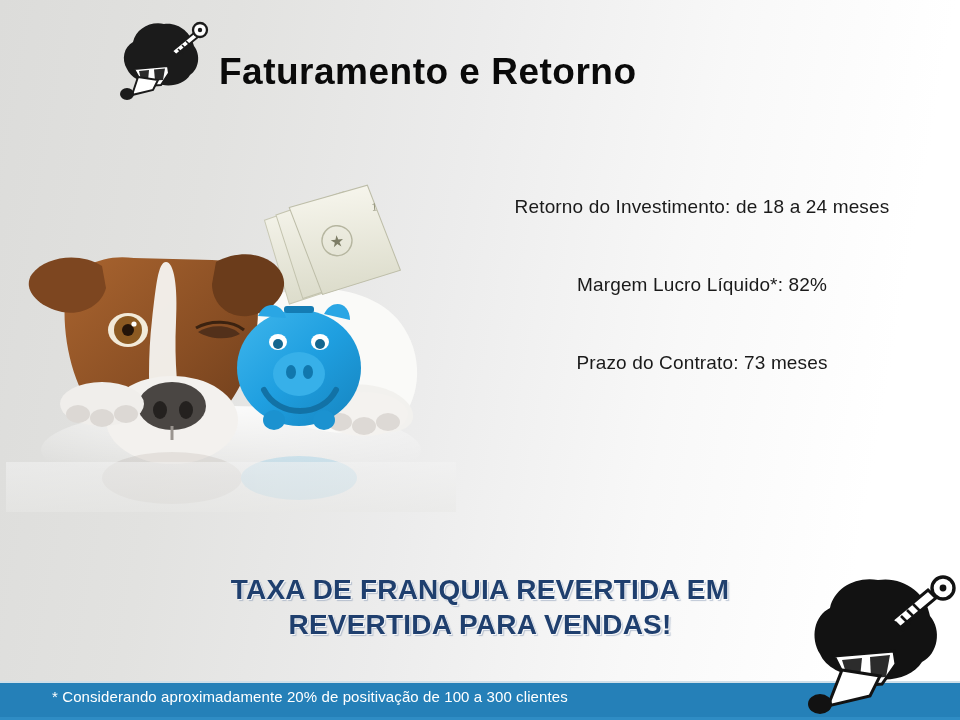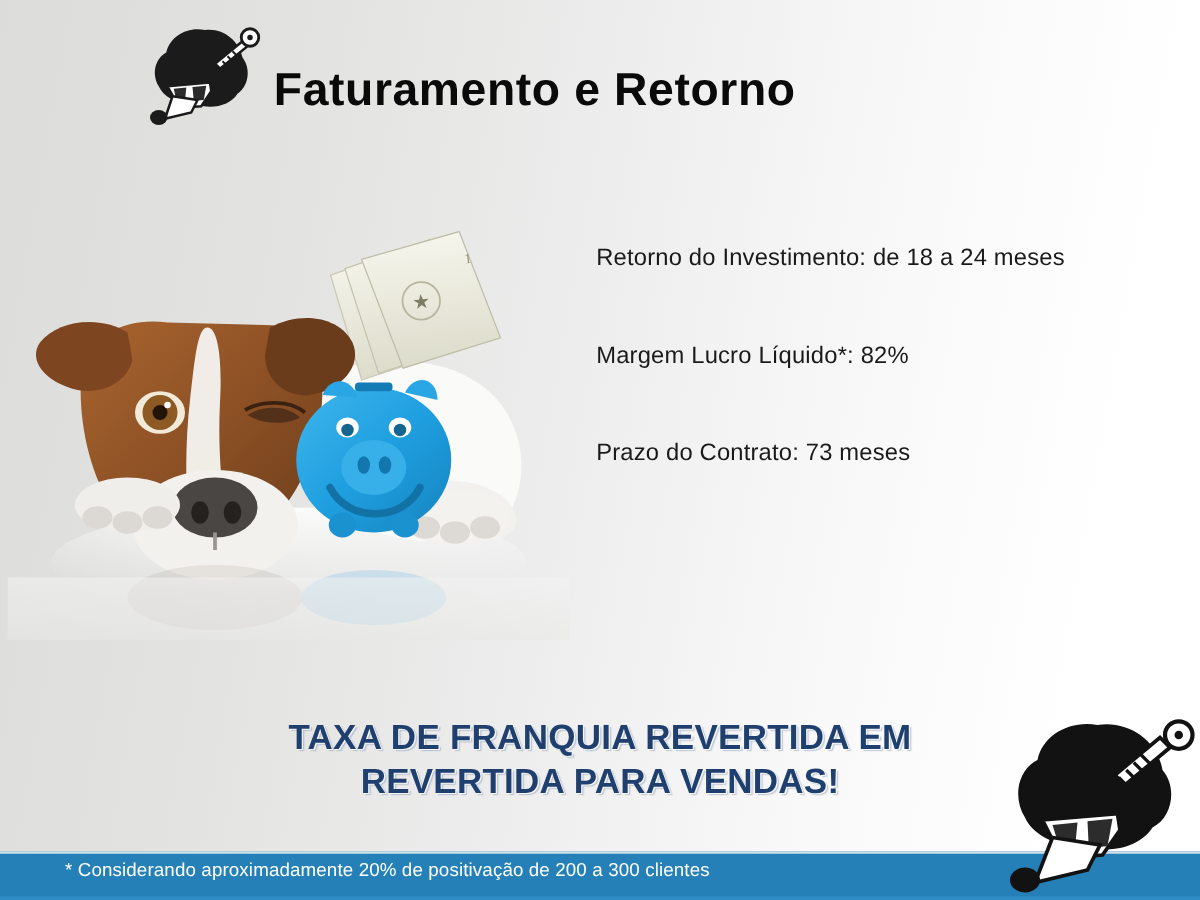--- a/index.html
+++ b/index.html
@@ -42,20 +42,21 @@
     width: 450px;
     height: 330px;
   }
 
   
   #facts {
     position: absolute;
     left: 477px;
     top: 196px;
     width: 450px;
+    text-align: center;
   }
   .fact-line {
     font-size: 19px;
     color: #1a1a1a;
     height: 78px;
     line-height: 22px;
     white-space: nowrap;
     letter-spacing: 0.15px;
   }
 
@@ -266,15 +267,15 @@
         <path d="M42 88 L62 86 L60 106 L47 104 Z" fill="#2c2c2c"></path>
         <path d="M70 85 L90 83 L86 105 L71 106 Z" fill="#2c2c2c"></path>
       </g>
 
       <path d="M42 98 L80 104 L70 124 L28 134 Z" fill="#ffffff" stroke="#121212" stroke-width="3"></path>
       <ellipse cx="20" cy="132" rx="12" ry="10" fill="#121212"></ellipse>
     </svg>
   </div>
 
   <div id="footer-bar"></div>
-  <div id="footer-text">* Considerando aproximadamente 20% de positivação de 200 a 300 clientes</div>
+  <div id="footer-text">* Considerando aproximadamente 20% de positivação de 100 a 300 clientes</div>
 
 </div>
 
 </body></html>

